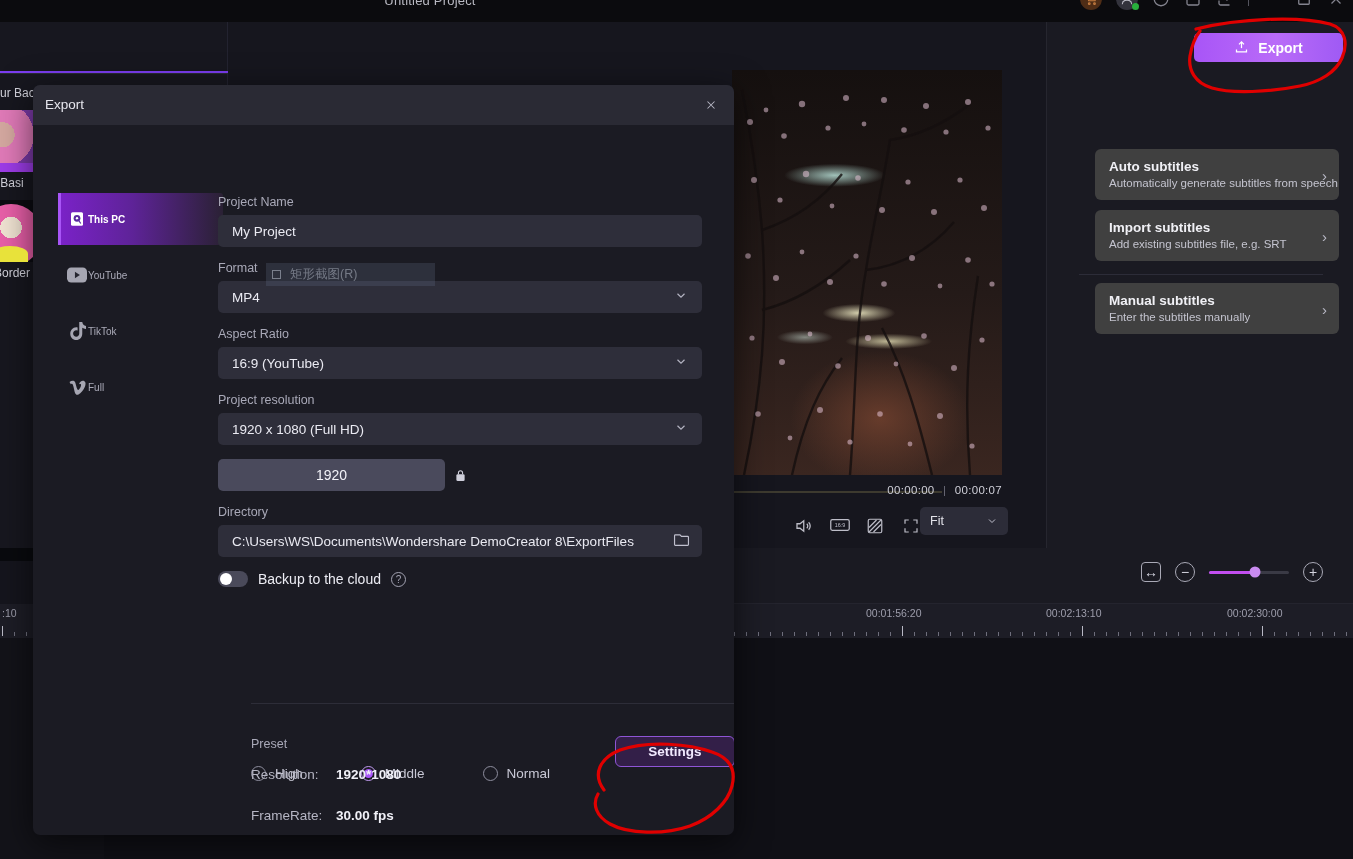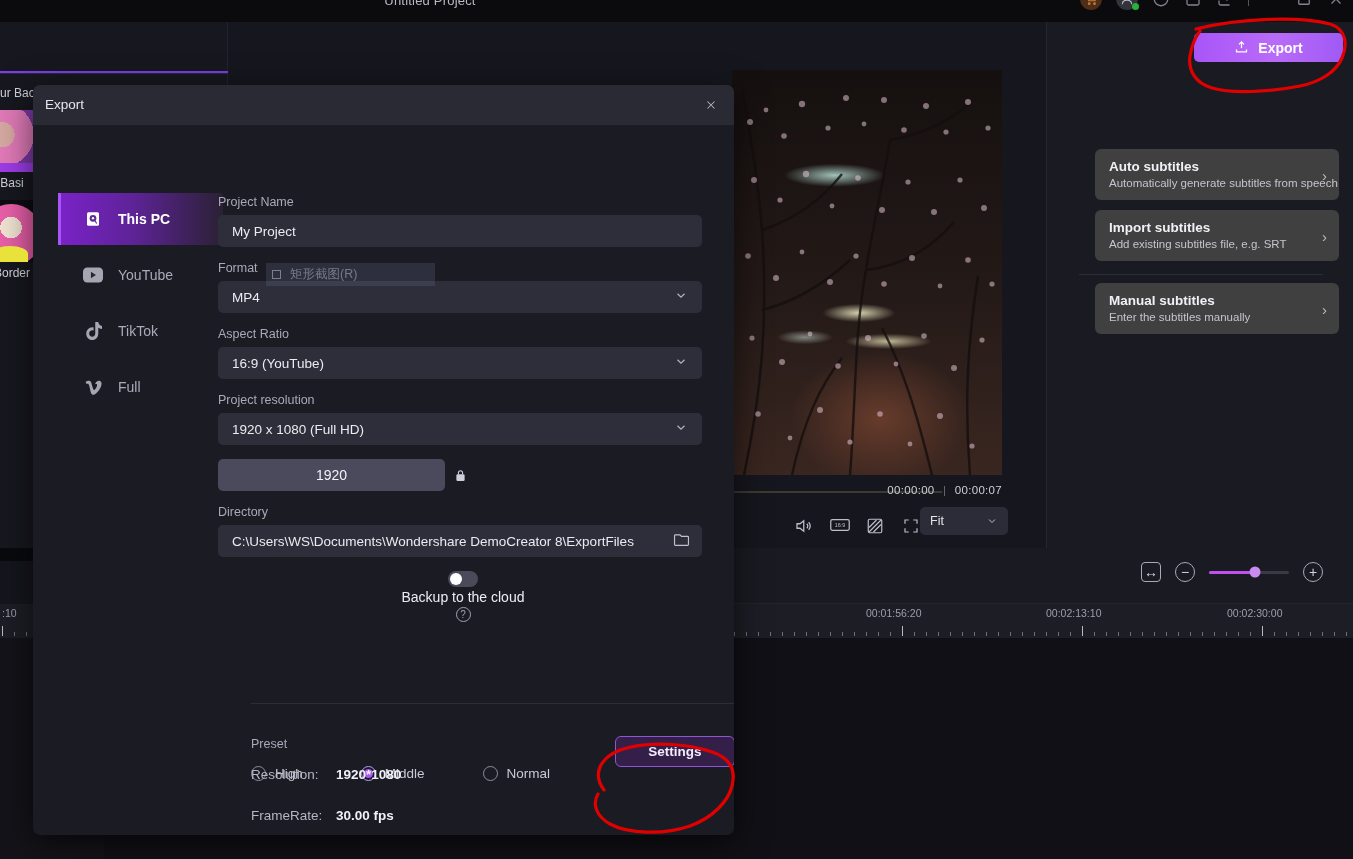--- a/index.html
+++ b/index.html
@@ -144,22 +144,22 @@
     background:#1b1b23; border-radius:7px; box-shadow:0 8px 34px rgba(0,0,0,.6);
     overflow:hidden;
   }
   .dlg-head { position:absolute; left:0; top:0; width:701px; height:40px; background:#2a2a34; }
   .dlg-title { position:absolute; left:12px; top:12px; font-size:13.5px; color:#e6e6ee; }
   .dlg-close { position:absolute; right:12px; top:9px; width:22px; height:22px; display:flex; align-items:center; justify-content:center; color:#b7b7c4; font-size:16px; }
   .dlg-body { position:absolute; left:0; top:40px; width:701px; height:710px; }
 
   .side { position:absolute; left:25px; top:68px; width:165px; }
   .side-item {
-    display:flex; align-items:center; gap:14px; height:52px; padding-left:24px;
-    color:#aaaab8; font-size:14px; border-radius:3px; margin-bottom:4px; position:relative;
+    display:flex; align-items:center; height:52px; padding-left:8px;
+    color:#aaaab8; font-size:10px; border-radius:3px; margin-bottom:4px; position:relative;
   }
   .side-item.active {
     color:#ffffff; font-weight:bold;
     background: linear-gradient(90deg,#7b22c9 0%, #5e2398 45%, #2a2134 100%);
   }
   .side-item.active::before { content:''; position:absolute; left:0; top:0; width:3px; height:100%; background:#a855f7; }
   .side-ic { width:22px; height:22px; display:flex; align-items:center; justify-content:center; }
 
   .form { position:absolute; left:185px; top:70px; width:490px; }
   .lbl { font-size:12.5px; color:#a9a9b8; margin-bottom:6px; }
@@ -170,21 +170,21 @@
   }
   .field .chev { position:absolute; right:14px; top:50%; transform:translateY(-50%); color:#b4b4c2; }
   .field .folder { position:absolute; right:12px; top:50%; transform:translateY(-50%); color:#c0c0ce; }
   .res-row { display:flex; align-items:center; gap:0; margin-bottom:14px; }
   .res-box {
     width:227px; height:32px; background:#4a4a5c; border-radius:5px;
     display:flex; align-items:center; justify-content:center; color:#f2f2f8; font-size:14px;
   }
   .lock { width:30px; height:32px; display:flex; align-items:center; justify-content:center; color:#cfcfdb; }
 
-  .toggle-row { display:flex; align-items:center; gap:2px; margin-top:8px;flex-direction:column; }
+  .toggle-row { display:flex; align-items:center; gap:10px; margin-top:8px; }
   .toggle { width:30px; height:16px; border-radius:9px; background:#4a4a5a; position:relative; }
   .toggle .kn { position:absolute; left:2px; top:2px; width:12px; height:12px; border-radius:50%; background:#fff; }
   .toggle-label { font-size:14px; color:#ececf3; }
   .qmark { width:15px; height:15px; border:1px solid #a3a3b2; border-radius:50%; display:flex; align-items:center; justify-content:center; font-size:10px; color:#a3a3b2; }
 
   .hr { position:absolute; left:218px; top:578px; width:496px; height:1px; background:#2d2d38; }
 
   .preset-lbl { position:absolute; left:218px; top:612px; font-size:12.5px; color:#a9a9b8; }
   .radios { position:absolute; left:218px; top:641px; display:flex; gap:58px; }
   .radio { display:flex; align-items:center; gap:9px; font-size:13.5px; color:#c9c9d6; }

